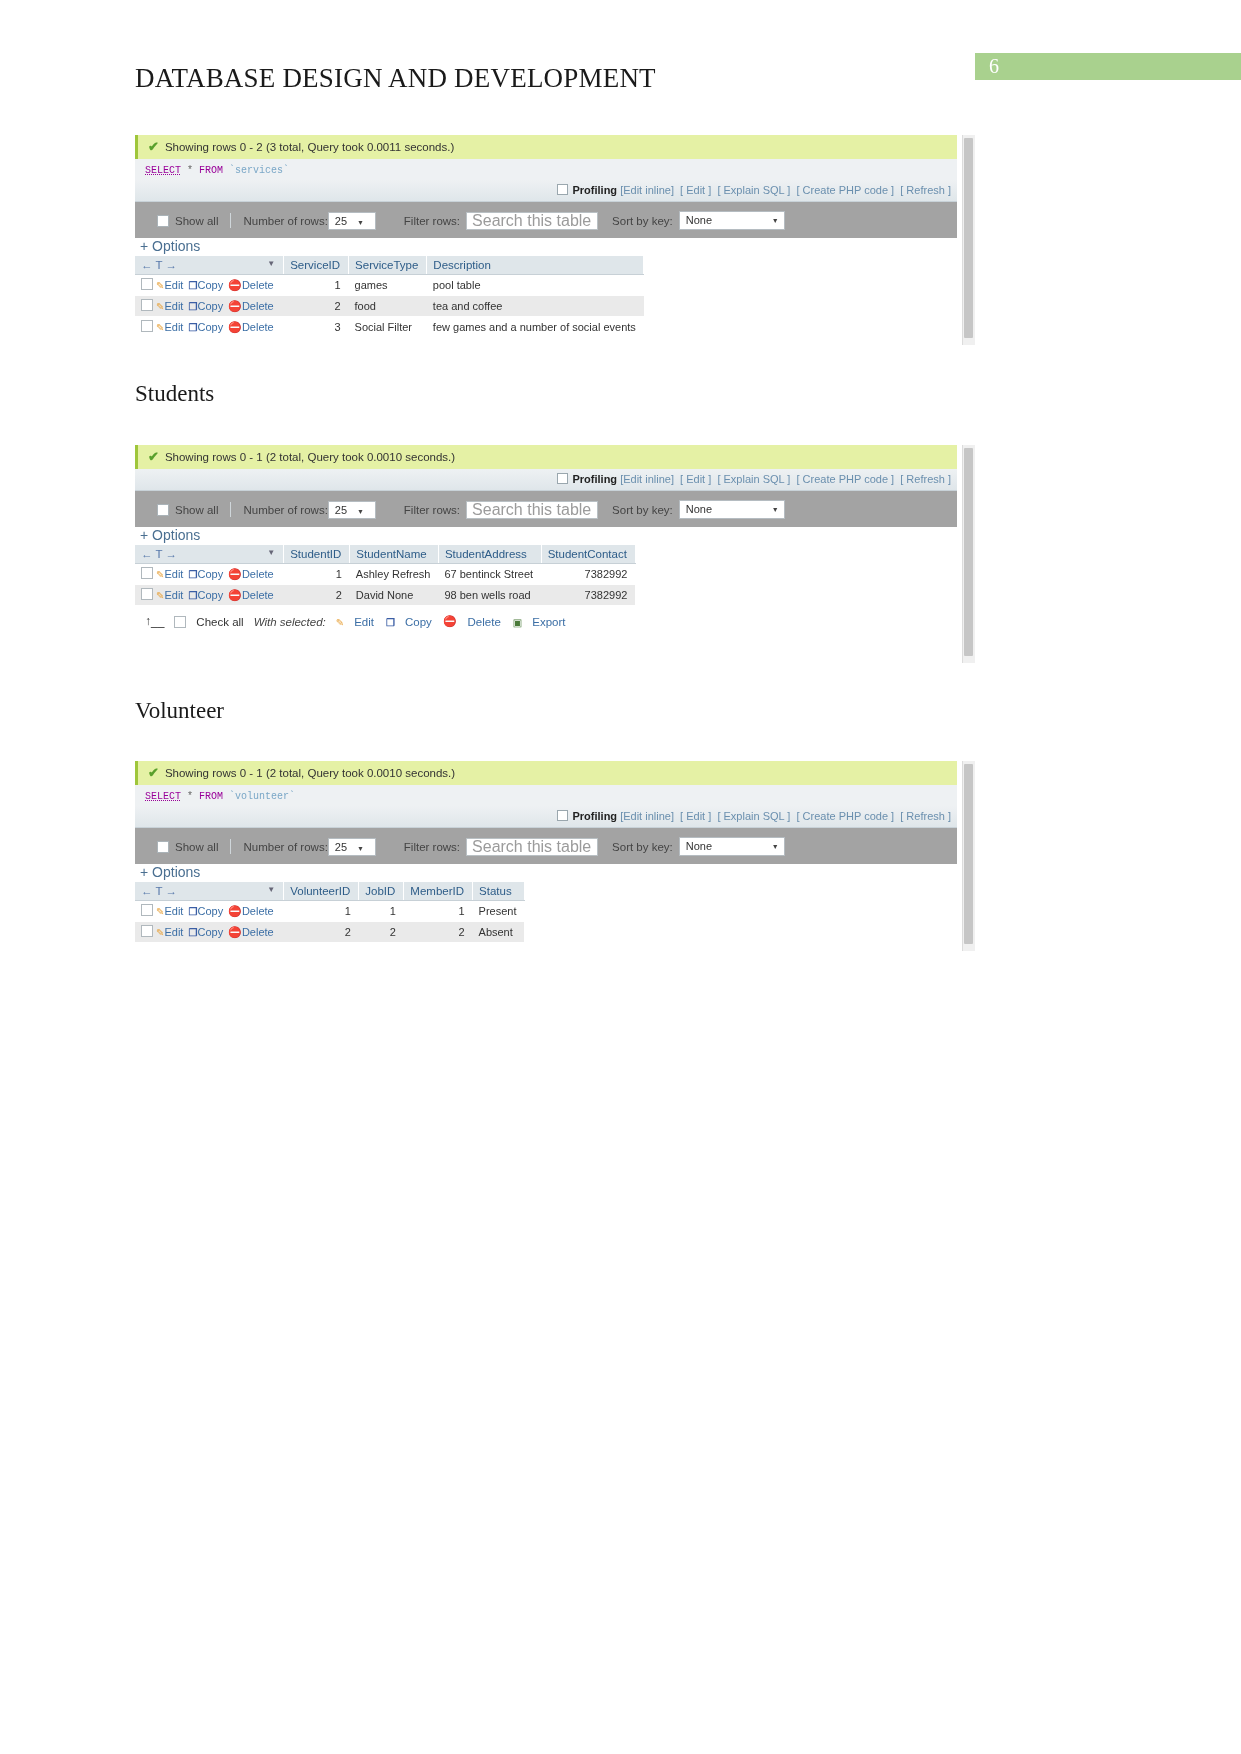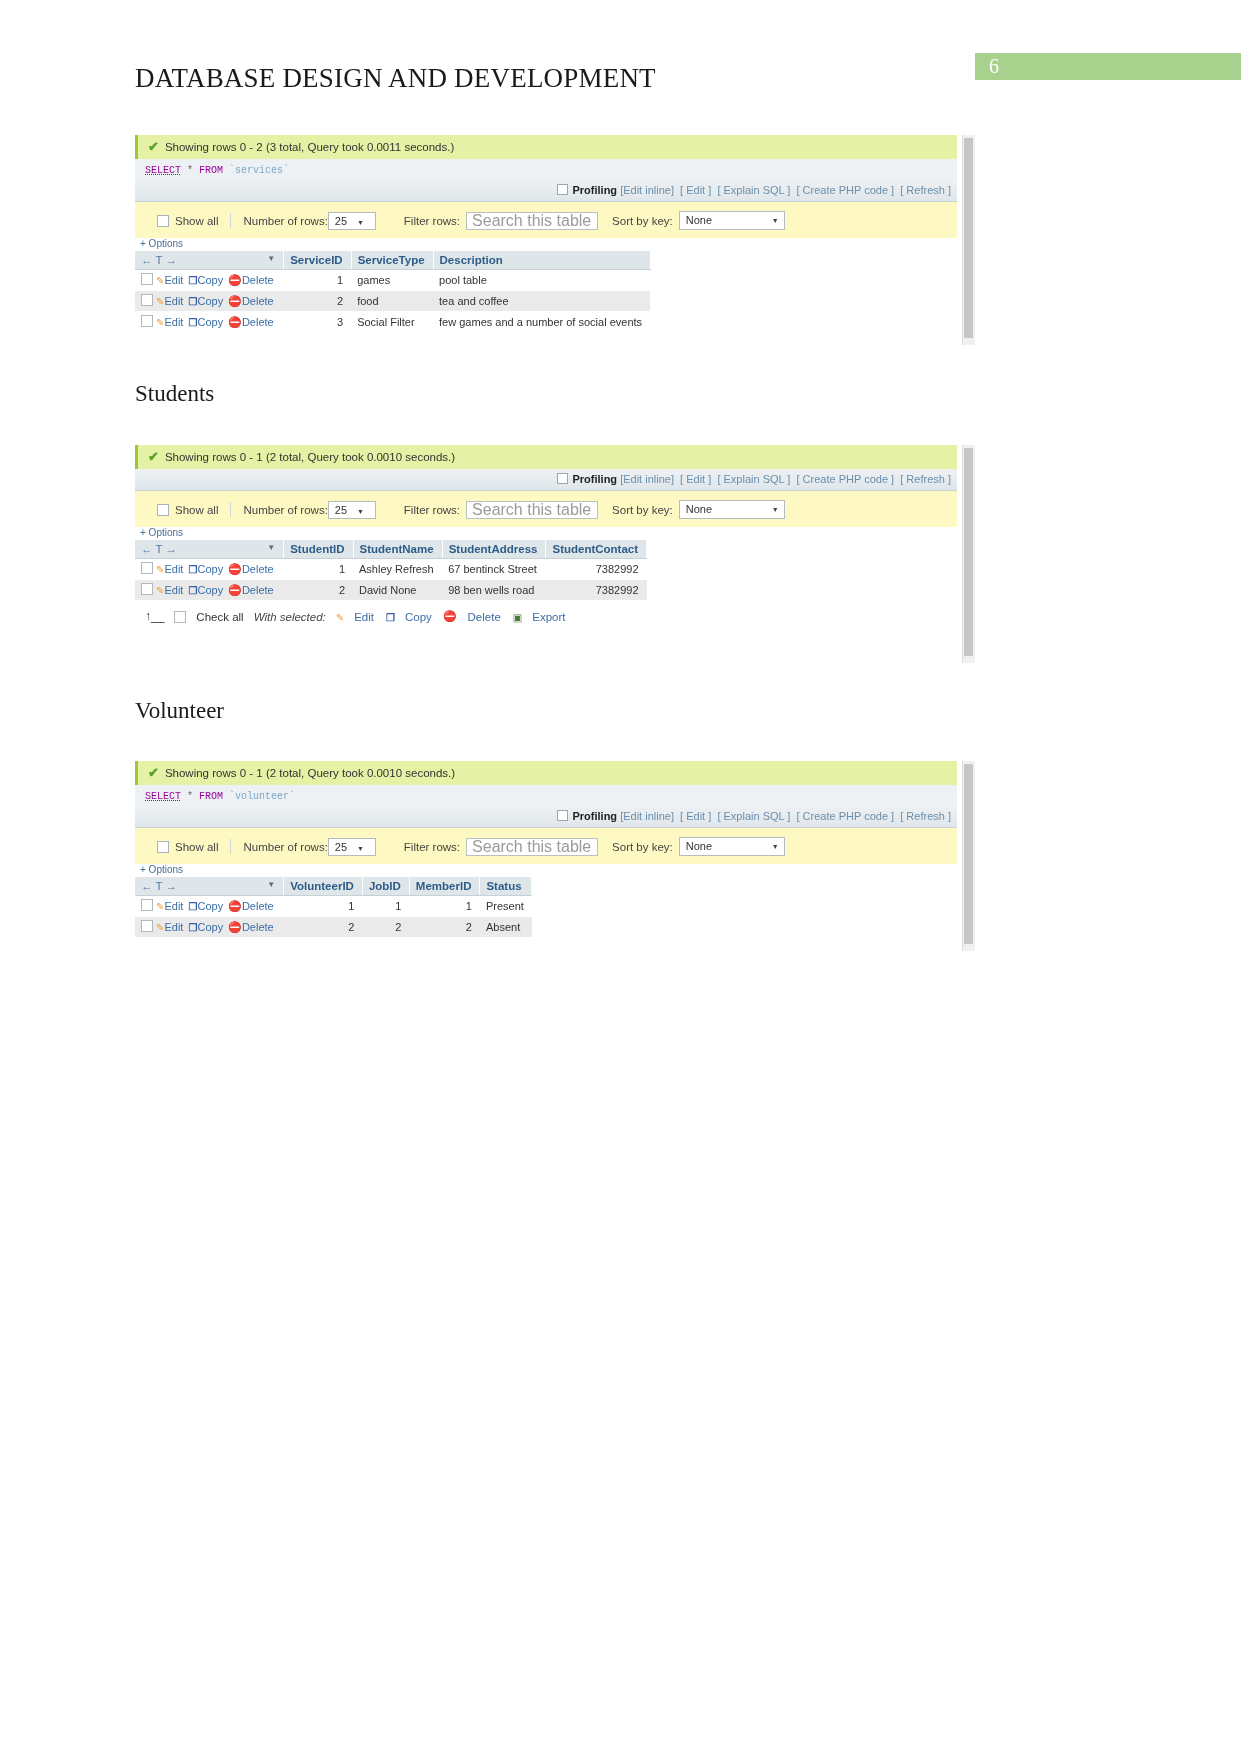--- a/index.html
+++ b/index.html
@@ -80,21 +80,21 @@
     vertical-align:-1px; margin-right:4px;
   }
   .pma-actions b { font-weight:bold; color:#222; }
   .lnk { color:#6a8fae; text-decoration:none; }
   .sep { color:#555; }
 
   .pma-controls {
     padding:9px 6px 8px 22px;
     display:flex; align-items:center;
     font-size:11.5px; color:#444;
-    background:#fef9c3;
+    background:#a3a3a3;
     white-space:nowrap;
   }
   .pma-controls .cb2 {
     display:inline-block; width:10px; height:10px;
     border:1px solid #aab3b8; background:#fff;
     margin-right:6px; vertical-align:-1px;
   }
   .vbar { width:1px; height:15px; background:#cfd6da; margin:0 12px; }
   .mini-select {
     display:inline-block;
@@ -117,29 +117,29 @@
     border:1px solid #b5bcc1; background:#fff;
     height:17px; line-height:17px;
     padding:0 6px;
     font-size:11px; color:#333;
     position:relative;
   }
   .wide-select .arw { position:absolute; right:5px; top:0; font-size:7px; color:#444; }
 
   .opt-link {
     padding:0 0 2px 5px;
-    font-size:10px; color:#4a6f91;
+    font-size:14px; color:#4a6f91;
   }
 
   
   table.dt { border-collapse:collapse; font-size:11px; }
   table.dt th {
     background:#dfe6ea;
     color:#2d5c88;
-    font-weight:bold;
+    font-weight:normal;
     text-align:left;
     padding:3px 8px 3px 6px;
     border-right:1px solid #ffffff;
     border-bottom:1px solid #c7d0d6;
     font-size:11.5px;
     white-space:nowrap;
   }
   table.dt th.navh { color:#5577aa; font-weight:normal; }
   table.dt td {
     padding:3px 8px 3px 6px;

